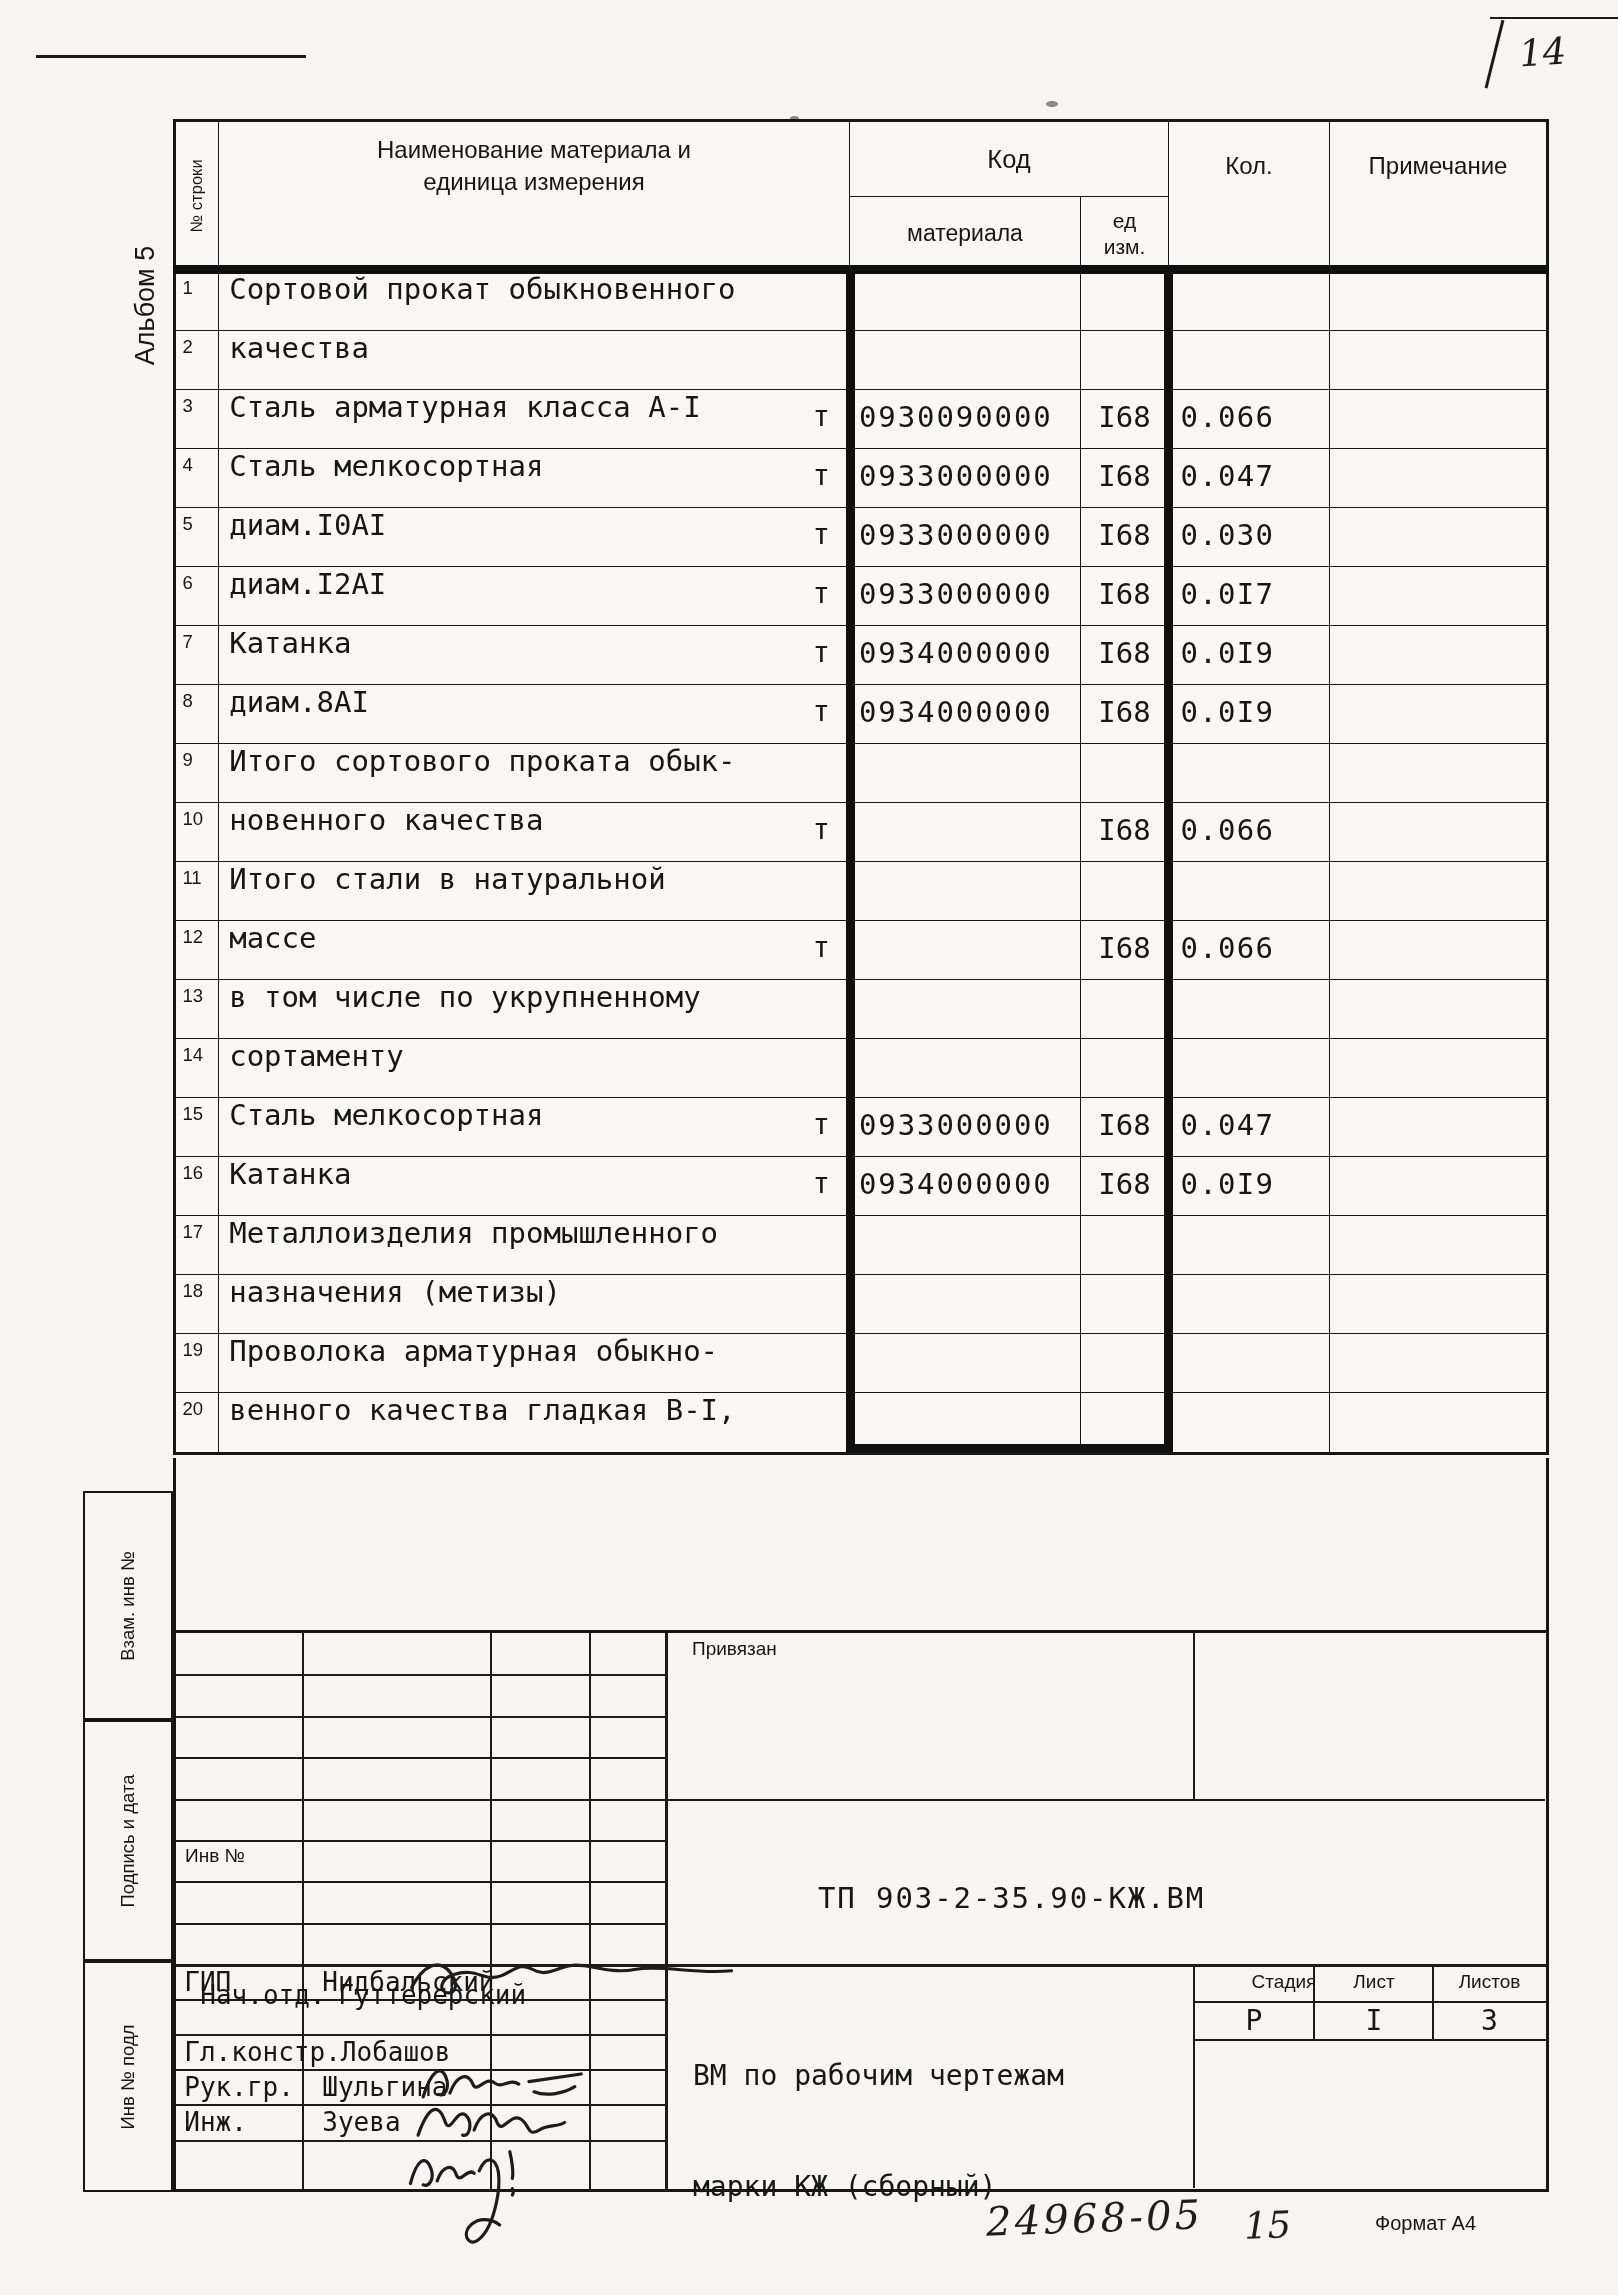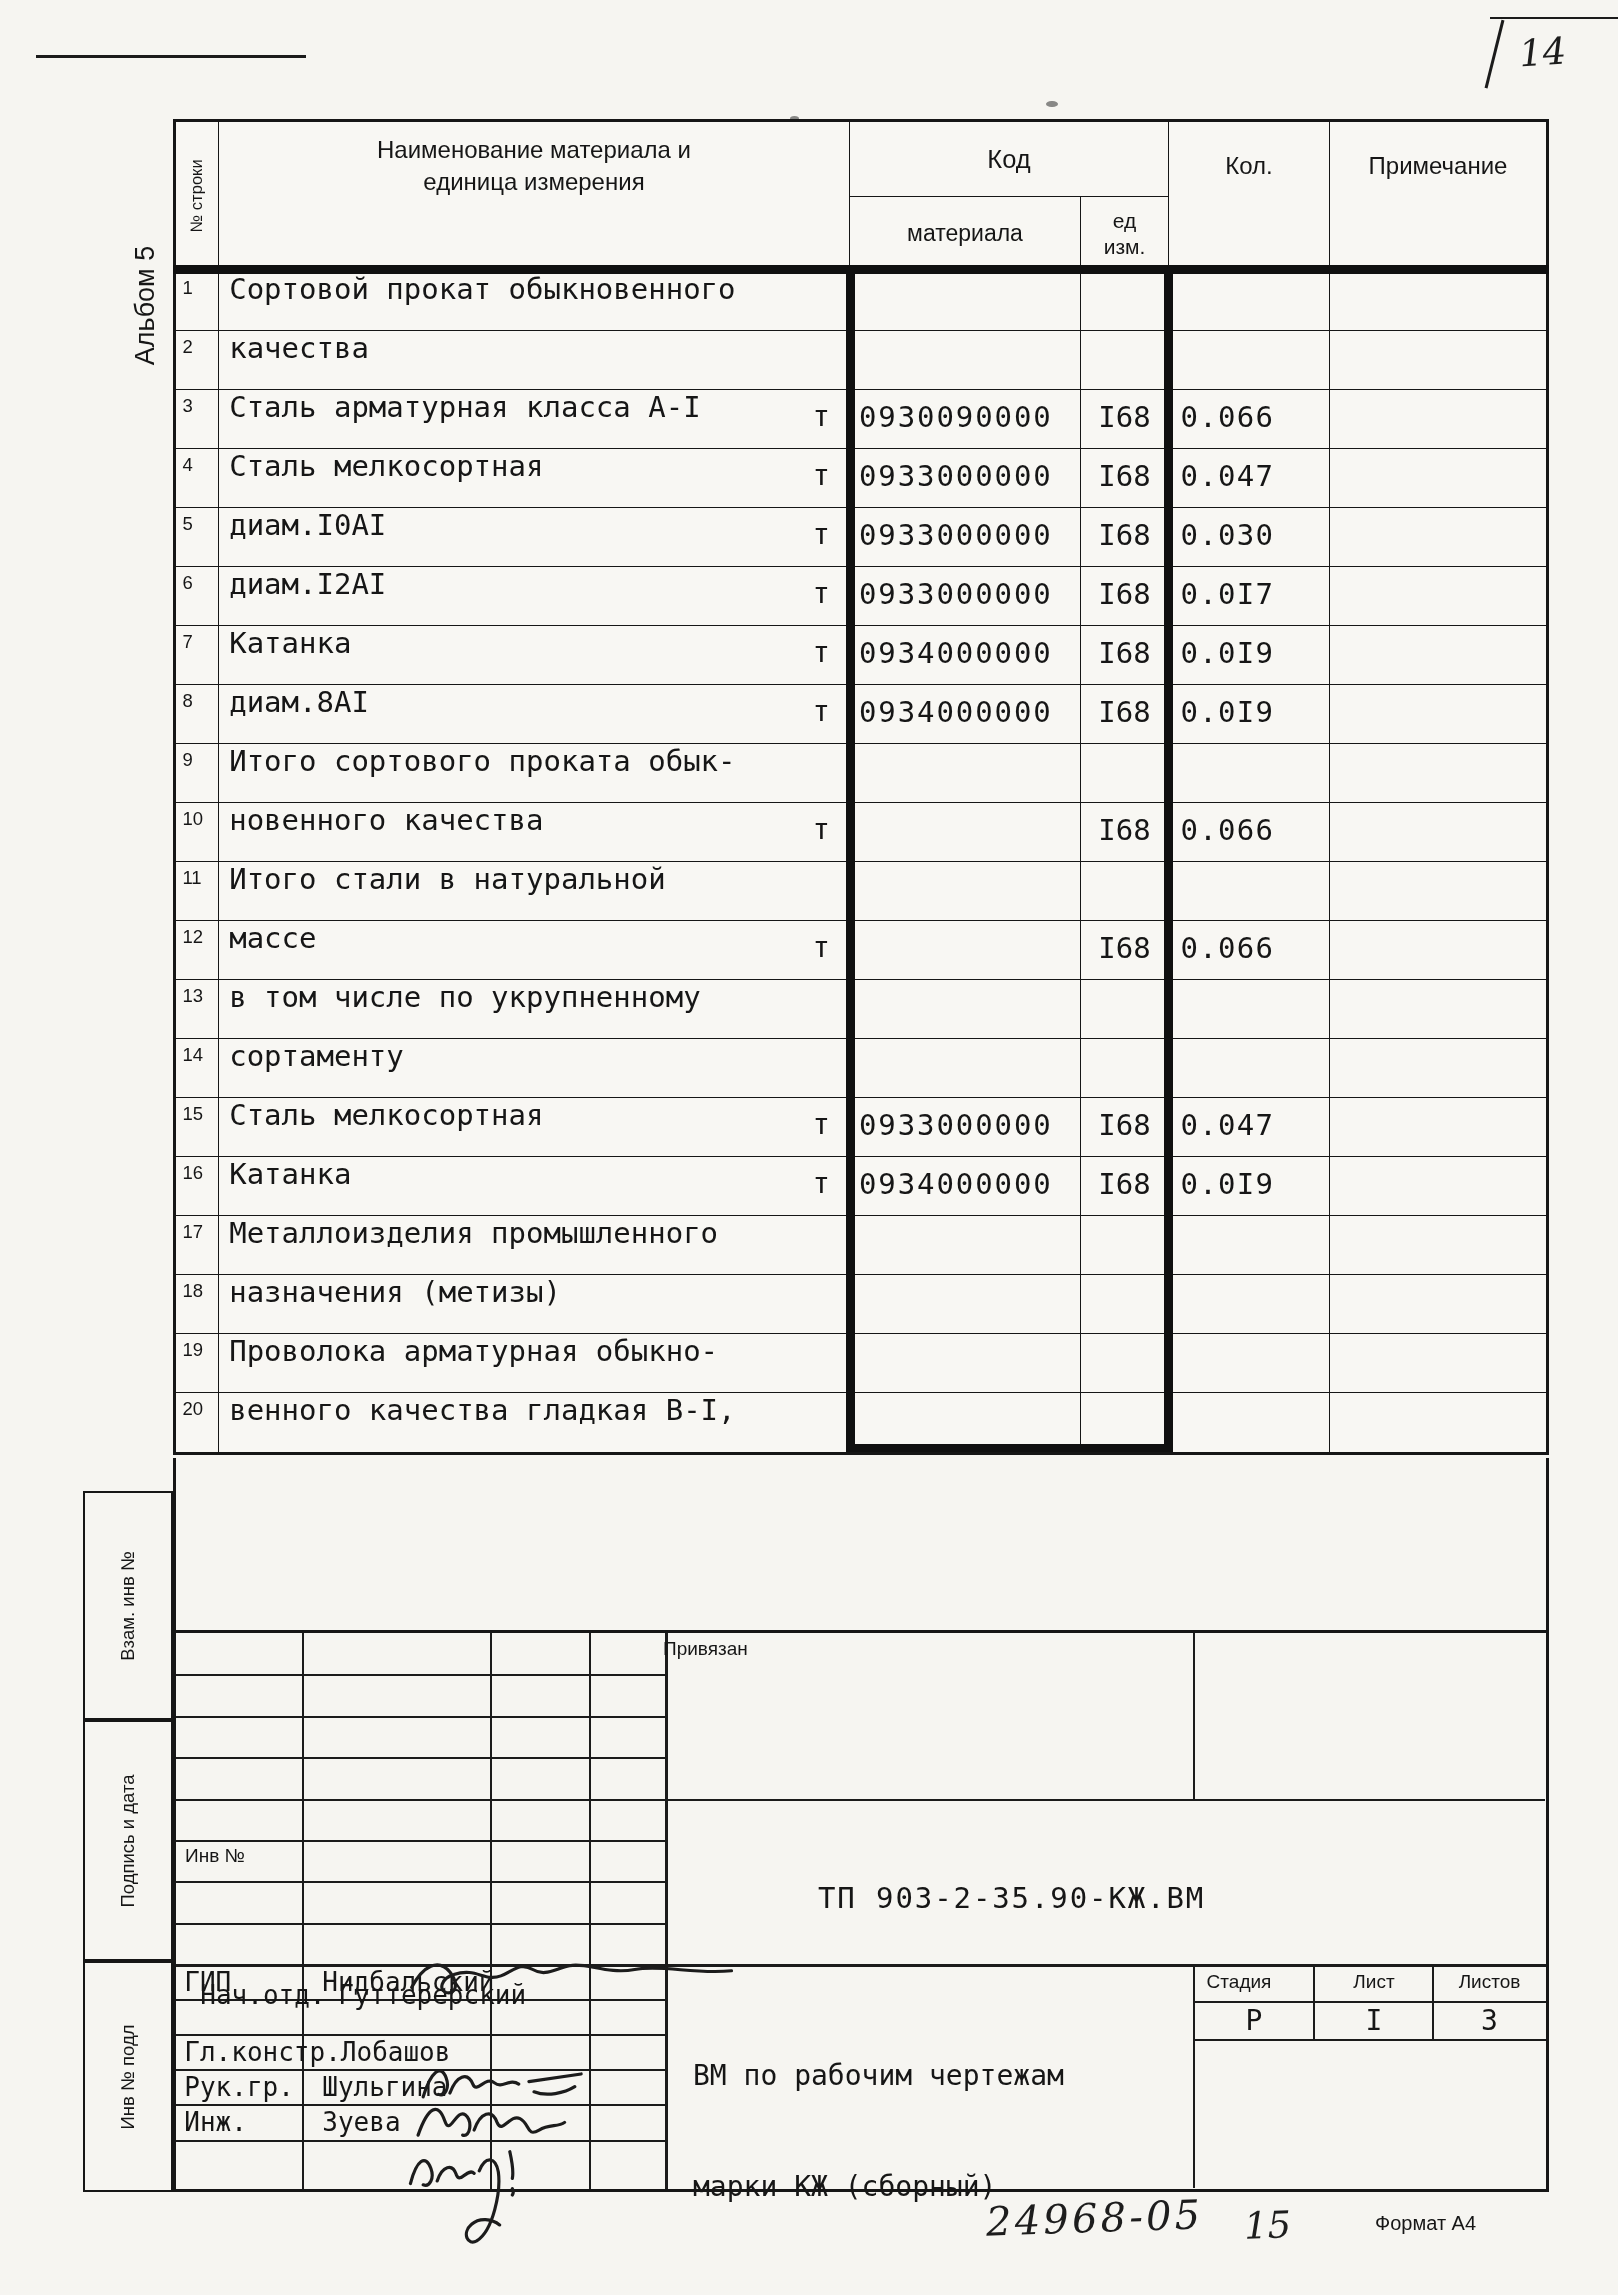--- a/index.html
+++ b/index.html
@@ -398,31 +398,31 @@
     <div class="ln" style="left:489px;top:0;width:2.5px;height:556px;"></div>
     <div class="ln" style="left:1017px;top:0;width:1.9px;height:166px;"></div>
     <div class="ln" style="left:1017px;top:331px;width:1.9px;height:224px;"></div>
     <div class="ln" style="left:1137px;top:331px;width:1.9px;height:75px;"></div>
     <div class="ln" style="left:1256px;top:331px;width:1.9px;height:75px;"></div>
 
     <div class="ln" style="left:489px;top:166px;width:880px;height:1.9px;"></div>
     <div class="ln" style="left:1017px;top:368px;width:353px;height:1.9px;"></div>
     <div class="ln" style="left:1017px;top:406px;width:353px;height:1.9px;"></div>
 
-    <div class="lbl-small" style="left:487px;top:5.1px;">Привязан</div>
+    <div class="lbl-small" style="left:516px;top:5.1px;">Привязан</div>
     <div class="lbl-small" style="left:9px;top:212px;">Инв №</div>
 
     <div class="designation mono">ТП 903-2-35.90-КЖ.ВМ</div>
 
     <div class="doc-title mono">
       <div>ВМ по рабочим чертежам</div>
       <div>марки КЖ (сборный)</div>
     </div>
 
-    <div class="stg-h" style="left:998px;width:130px;">Стадия</div>
+    <div class="stg-h" style="left:1043px;width:130px;">Стадия</div>
     <div class="stg-h" style="left:1139px;width:118px;">Лист</div>
     <div class="stg-h" style="left:1258px;width:111px;">Листов</div>
     <div class="stg-v" style="left:1019px;width:118px;">Р</div>
     <div class="stg-v" style="left:1139px;width:118px;">I</div>
     <div class="stg-v" style="left:1258px;width:111px;">3</div>
 
     <div class="signer" style="top:331px;"><span class="role">ГИП</span><span>Нидбальский</span></div>
     <div class="signer" style="top:344px;margin-left:16px;"><span class="role">Нач.отд.</span><span>Гуттерерский</span></div>
     <div class="signer" style="top:401px;"><span class="role">Гл.констр.</span><span>Лобашов</span></div>
     <div class="signer" style="top:436px;"><span class="role">Рук.гр.</span><span>Шульгина</span></div>

